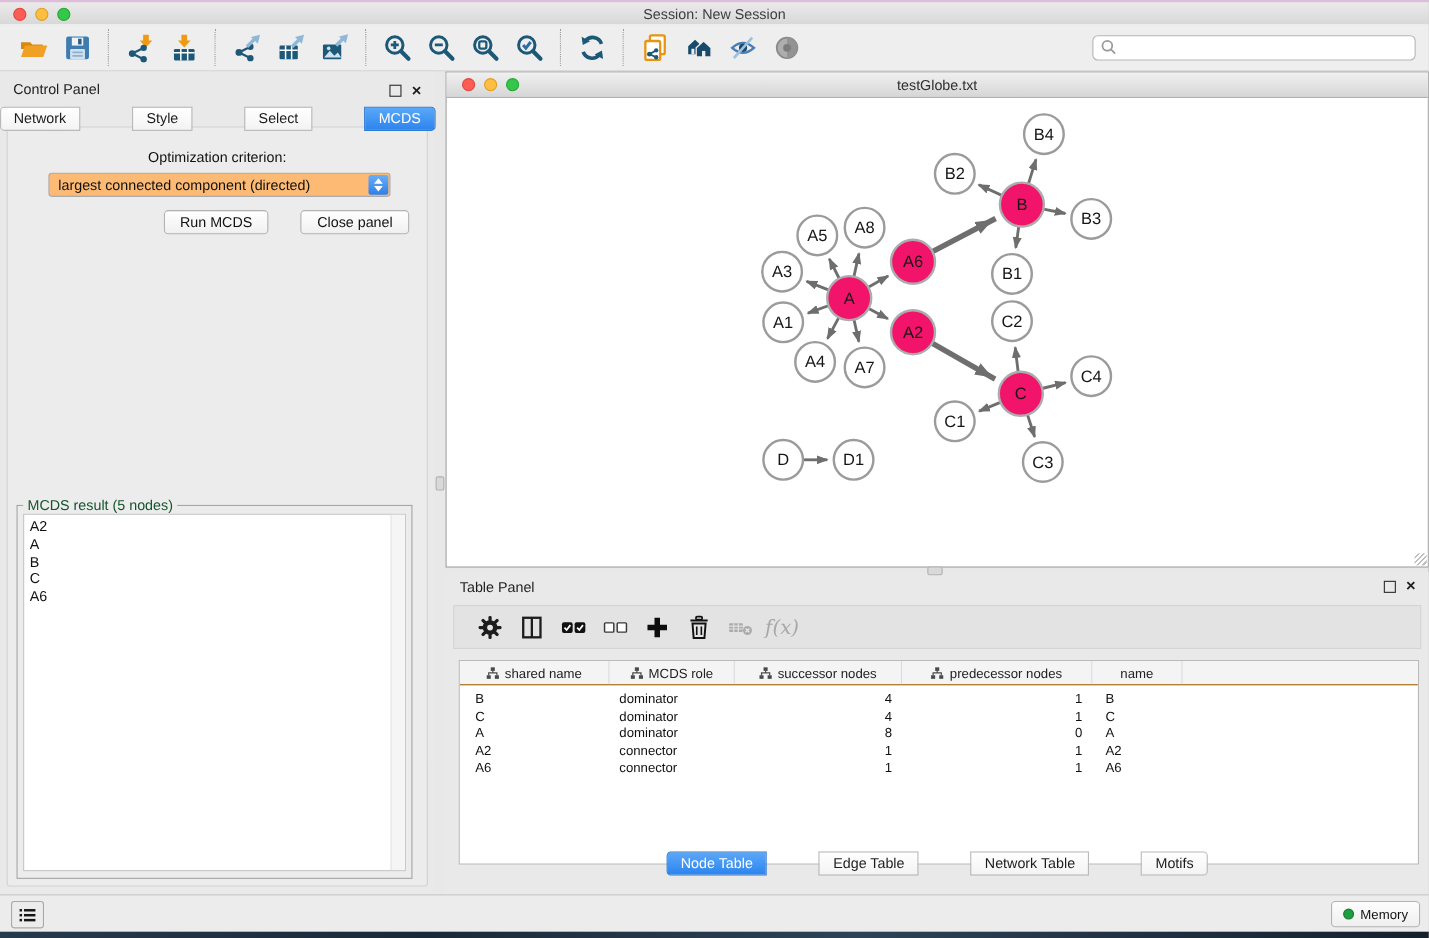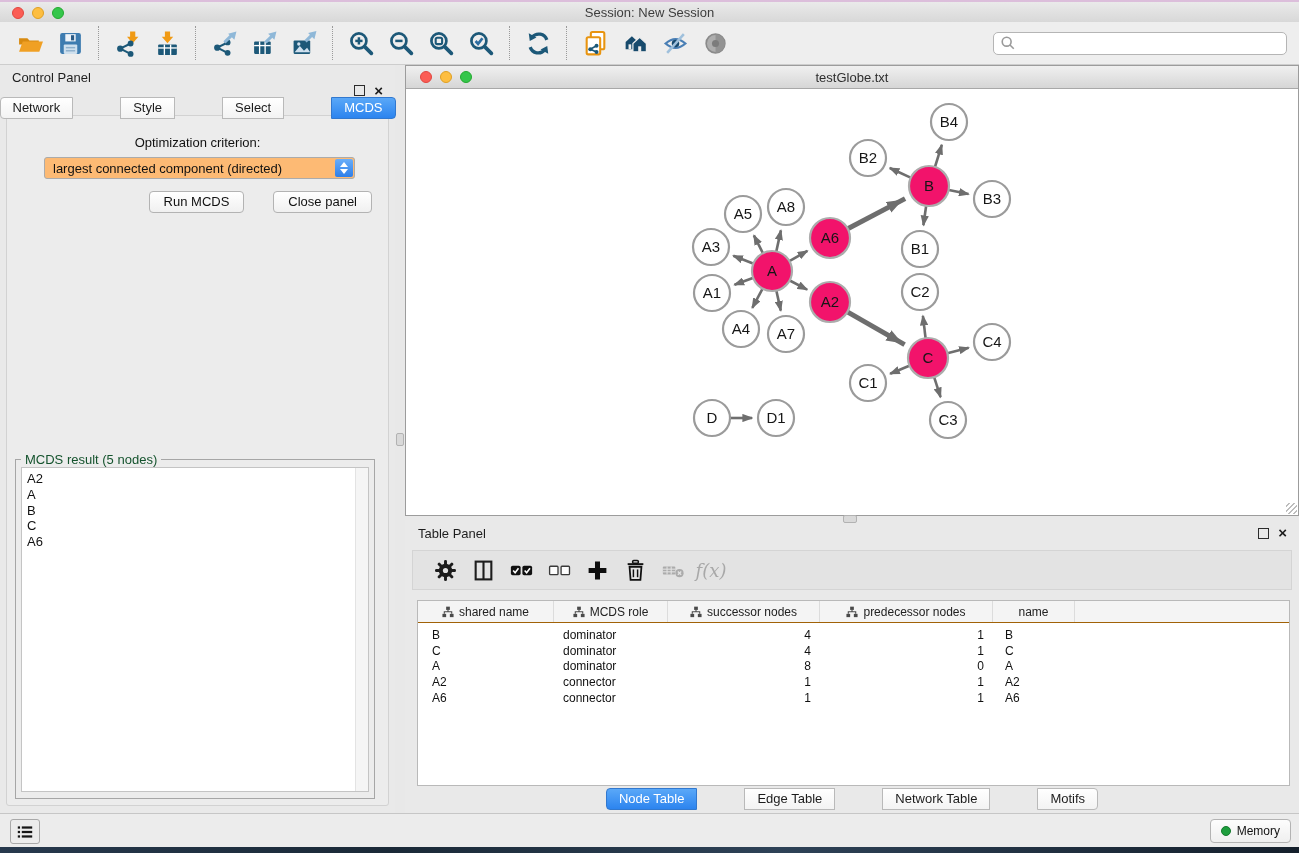--- a/index.html
+++ b/index.html
@@ -14,21 +14,21 @@
   
   .toolbar{position:absolute;top:22px;left:0;width:100%;height:43px;box-sizing:border-box;background:#eeeeee;border-bottom:1px solid #cdcdcd;display:flex;align-items:center;padding:0 10px;}
   .tbtn{background:transparent;border:none;padding:0;margin:0 2px;width:36px;height:36px;display:flex;align-items:center;justify-content:center;cursor:default;}
   .tbtn svg{width:27px;height:27px;}
   .tsep{width:0;height:34px;border-left:1px dotted #9a9a9a;margin:0 8px;}
   .searchbox{margin-left:auto;margin-right:2px;width:294px;height:23px;background:#fff;border:1px solid #b5b5b5;border-radius:5px;display:flex;align-items:center;padding-left:6px;box-sizing:border-box;}
   .searchbox svg{width:16px;height:16px;flex:none;}
   .searchbox input{border:none;outline:none;background:transparent;flex:1;font-size:13px;font-family:inherit;height:18px;}
   
   .control-panel{position:absolute;left:0;top:65px;width:395px;height:748px;background:#e9e9e9;}
-  .cp-header{position:absolute;top:5px;left:12px;right:12px;height:18px;display:flex;align-items:flex-start;font-size:13px;color:#1e1e1e;flex-direction:column;}
+  .cp-header{position:absolute;top:5px;left:12px;right:12px;height:18px;display:flex;align-items:flex-end;font-size:13px;color:#1e1e1e;}
   .panel-icons{margin-left:auto;display:flex;align-items:center;gap:9px;}
   .float-ic{width:9px;height:9px;border:1.6px solid #2c2c2c;display:inline-block;}
   .close-ic{font-weight:700;font-size:15px;color:#1c1c1c;line-height:10px;}
   .seg-tabs{position:absolute;top:32px;left:0;right:0;display:flex;justify-content:center;z-index:3;gap:48px;}
   .seg-tab{padding:2px 12px 3px;font-size:13px;background:linear-gradient(#ffffff,#f3f3f3);border:1px solid #b9b9b9;margin-left:-1px;color:#1c1c1c;white-space:nowrap;}
   .seg-tab:first-child{border-radius:4px 0 0 4px;margin-left:0;}
   .seg-tab:last-child{border-radius:0 4px 4px 0;}
   .seg-tab.active{background:linear-gradient(#5aa8f8,#2c84ef);color:#fff;border-color:#3178cf;text-align:right;}
   .cp-inner{position:absolute;left:6px;right:6px;top:50px;bottom:7px;background:#ececec;border:1px solid #d2d2d2;border-radius:3px;}
   .opt-label{position:absolute;top:19px;left:0;right:0;text-align:center;font-size:13px;color:#111;}
@@ -67,21 +67,21 @@
   .th .hier{display:flex;}
   .th .hier svg{width:12px;height:12px;}
   .c0{width:136px;}.c1{width:114px;}.c2{width:152px;}.c3{width:173px;}.c4{width:82px;}
   .cf{flex:1;border-right:none;}
   .tbl-body{padding-top:4px;}
   .tr{display:flex;height:15.8px;align-items:center;}
   .td{font-size:12px;color:#111;box-sizing:border-box;flex:none;white-space:nowrap;}
   .td.c0{padding-left:14px;}.td.c1{padding-left:9px;}
   .td.c2{text-align:right;padding-right:9px;}.td.c3{text-align:right;padding-right:9px;}
   .td.c4{padding-left:12px;}
-  .tp-tabs{position:absolute;left:0;right:0;bottom:3px;display:flex;justify-content:center;}
+  .tp-tabs{position:absolute;left:0;right:0;bottom:17px;display:flex;justify-content:center;}
   
   .statusbar{position:absolute;left:0;top:813px;width:100%;height:34px;box-sizing:border-box;background:#ececec;border-top:1px solid #c6c6c6;}
   .list-btn{position:absolute;left:10px;top:5px;width:30px;height:25px;border:1px solid #a9a9a9;border-radius:3px;background:#ececec;display:flex;align-items:center;justify-content:center;padding:0;}
   .list-btn svg{width:20px;height:16px;}
   .memory-btn{position:absolute;right:8px;top:5px;height:24px;border:1px solid #b3b3b3;border-radius:4px;background:linear-gradient(#fdfdfd,#efefef);display:flex;align-items:center;gap:6px;padding:0 10px;font-size:12px;color:#111;font-family:inherit;}
   .mem-dot{width:10px;height:10px;border-radius:50%;background:#1e9e3e;border:1px solid #157a2e;box-sizing:border-box;}
   .desktop-strip{position:absolute;left:0;top:847px;width:100%;height:6px;background:linear-gradient(90deg,#27394d,#1a2937 30%,#2e4257 60%,#141f2b);}
 </style>
 </head>
 <body>

